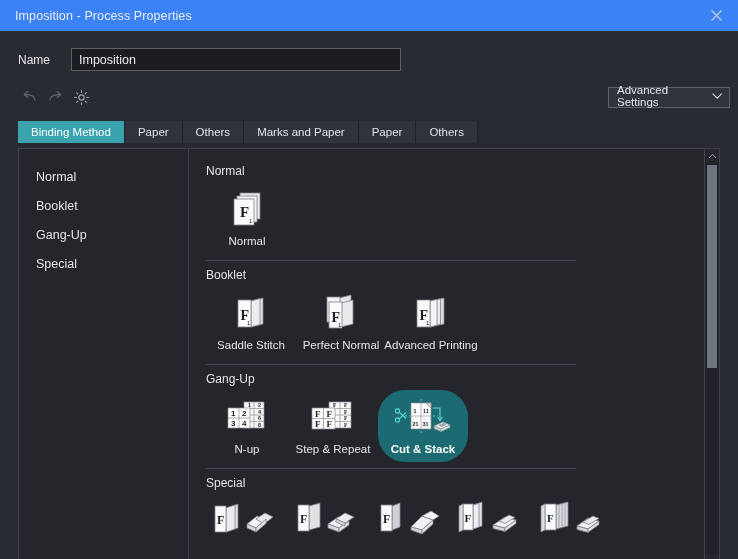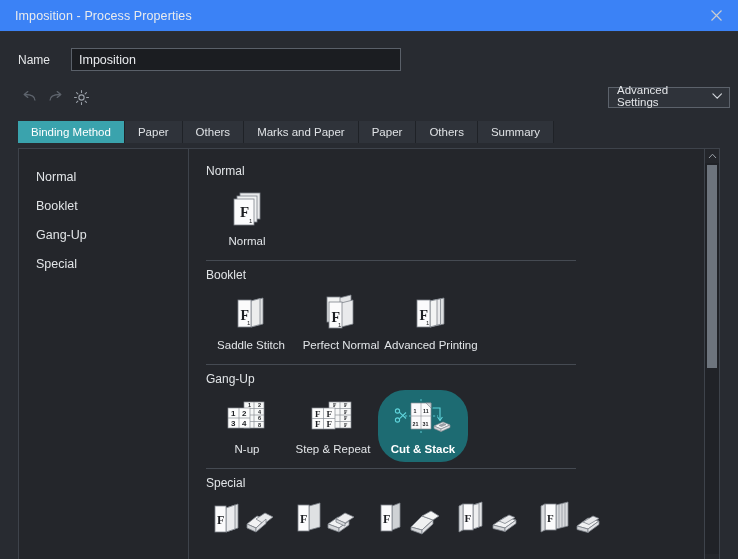--- a/index.html
+++ b/index.html
@@ -349,23 +349,20 @@
         </div>
       <div class="tab">
           <span>Marks and Paper</span>
         </div>
       <div class="tab">
           <span>Paper</span>
         </div>
       <div class="tab">
           <span>Others</span>
         </div>
-      <div class="tab">
-          <span>Summary</span>
-        </div>
     </div>
 
     <div class="panel">
 
       <div class="sidebar">
         <div class="side-item">
             <span>Normal</span>
           </div>
         <div class="side-item">
             <span>Booklet</span>

